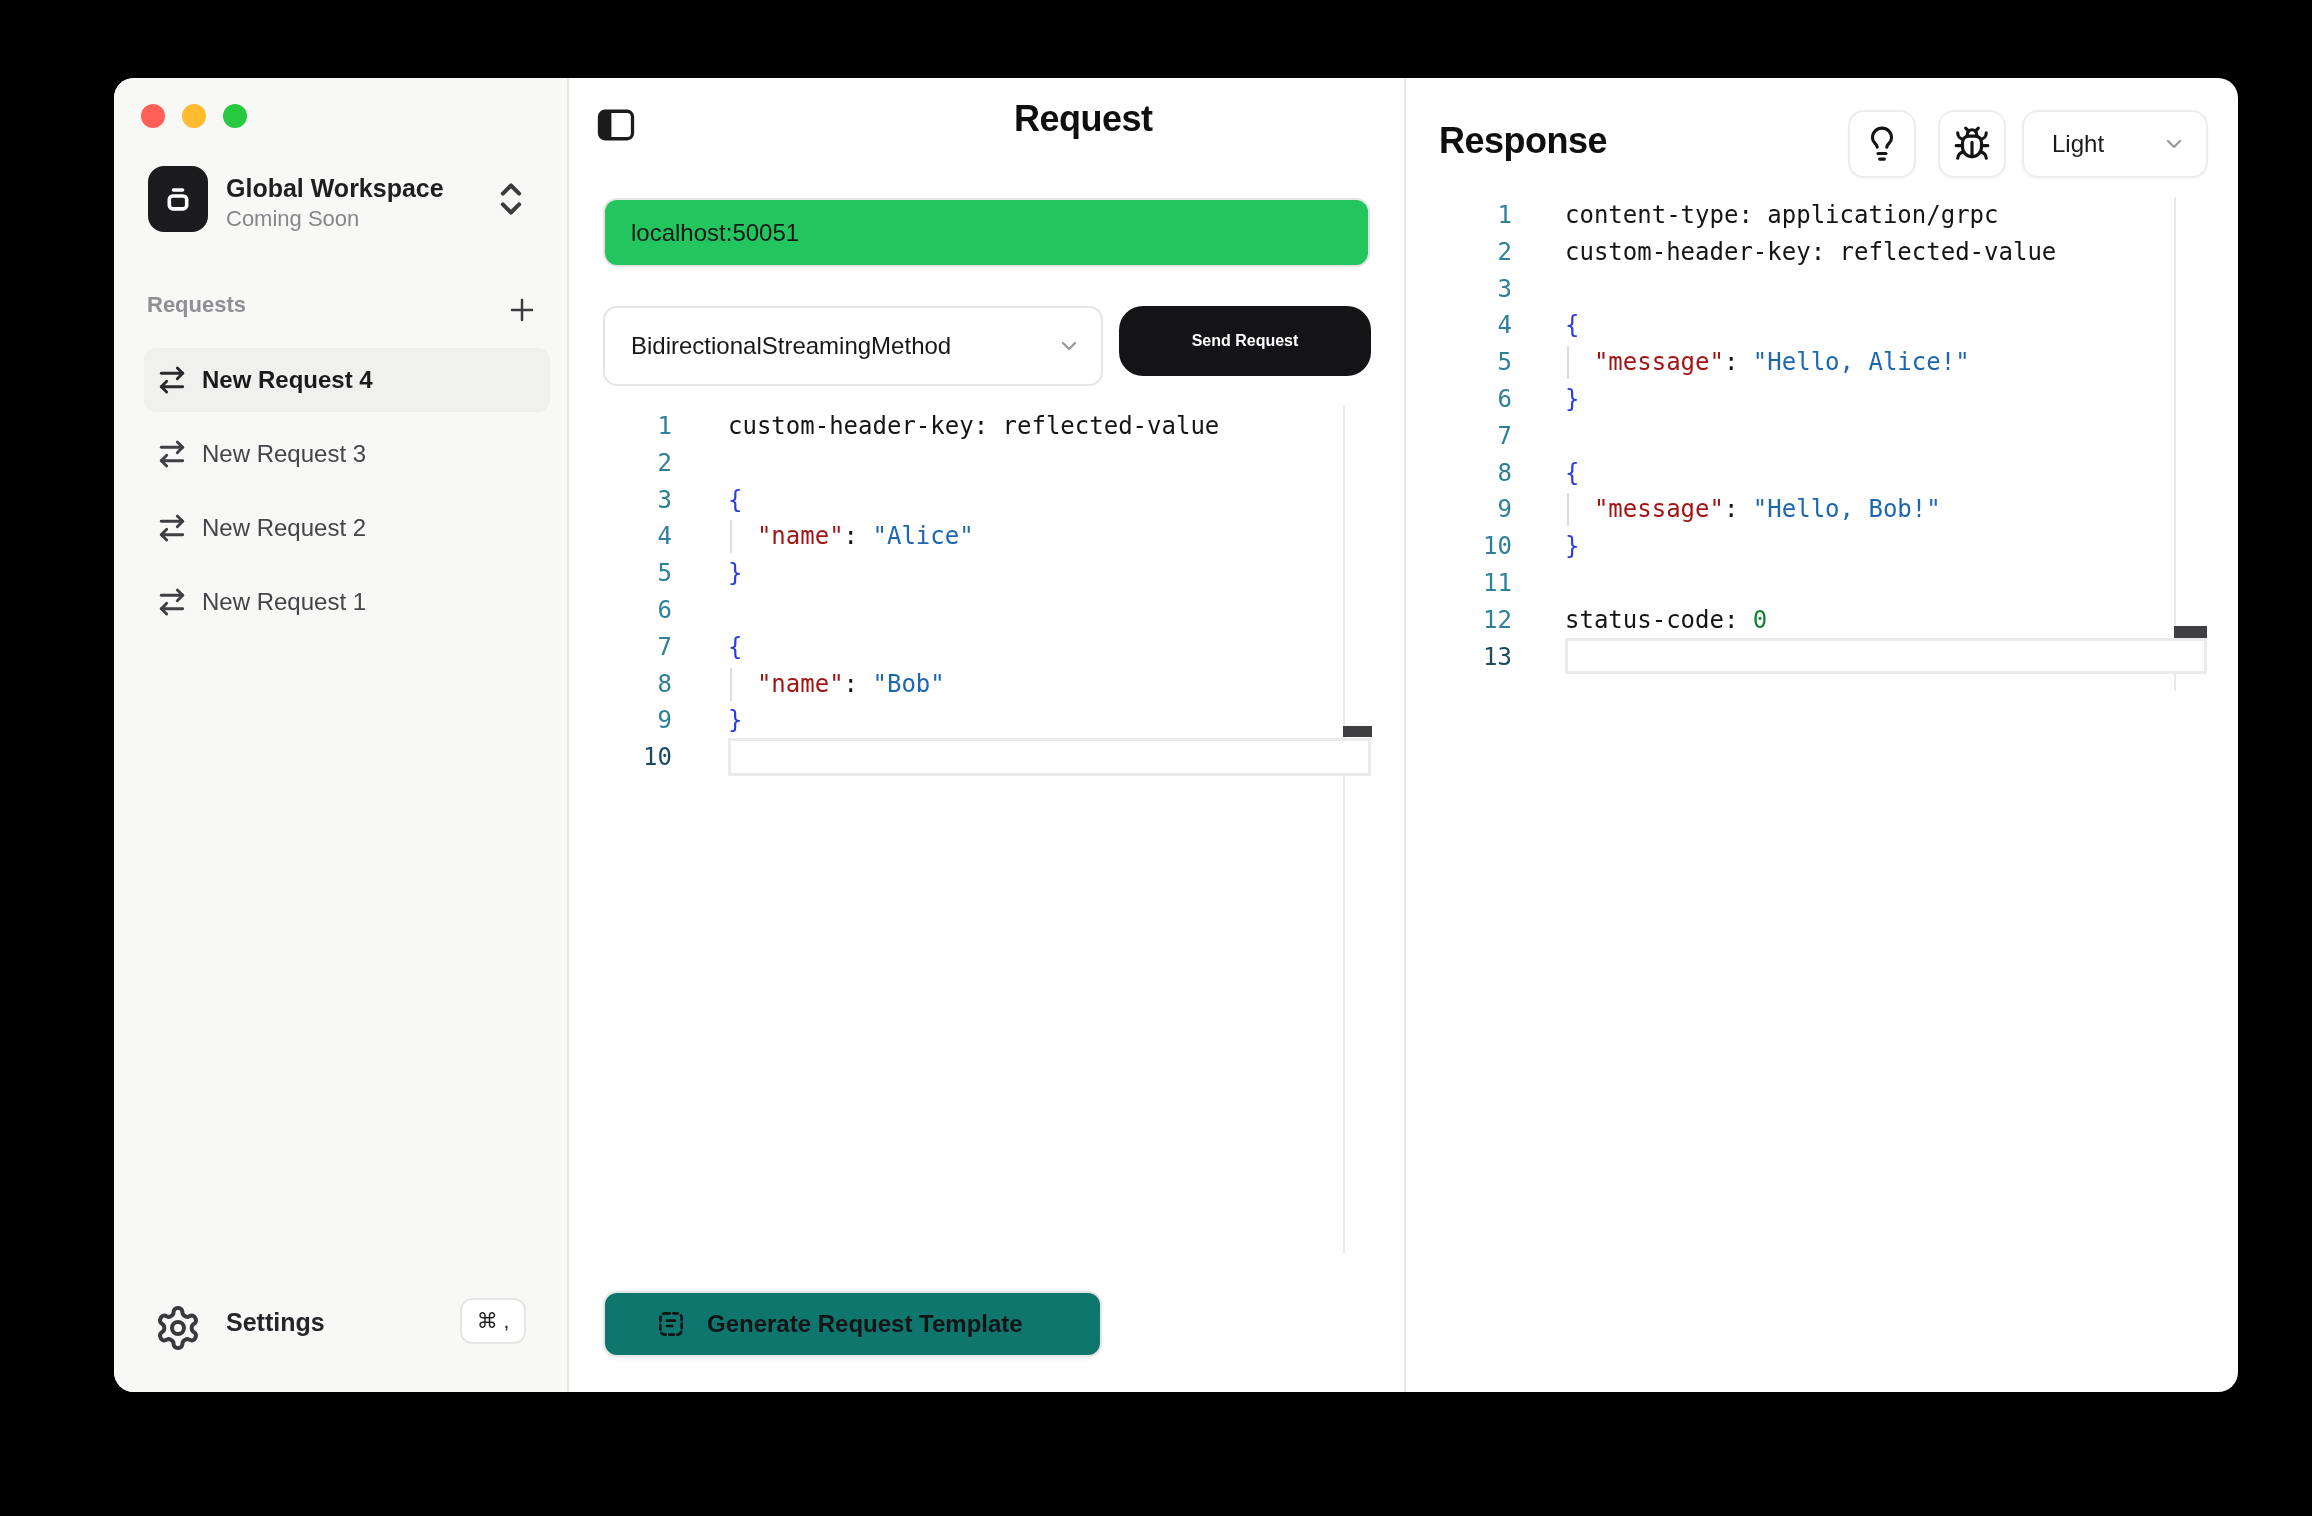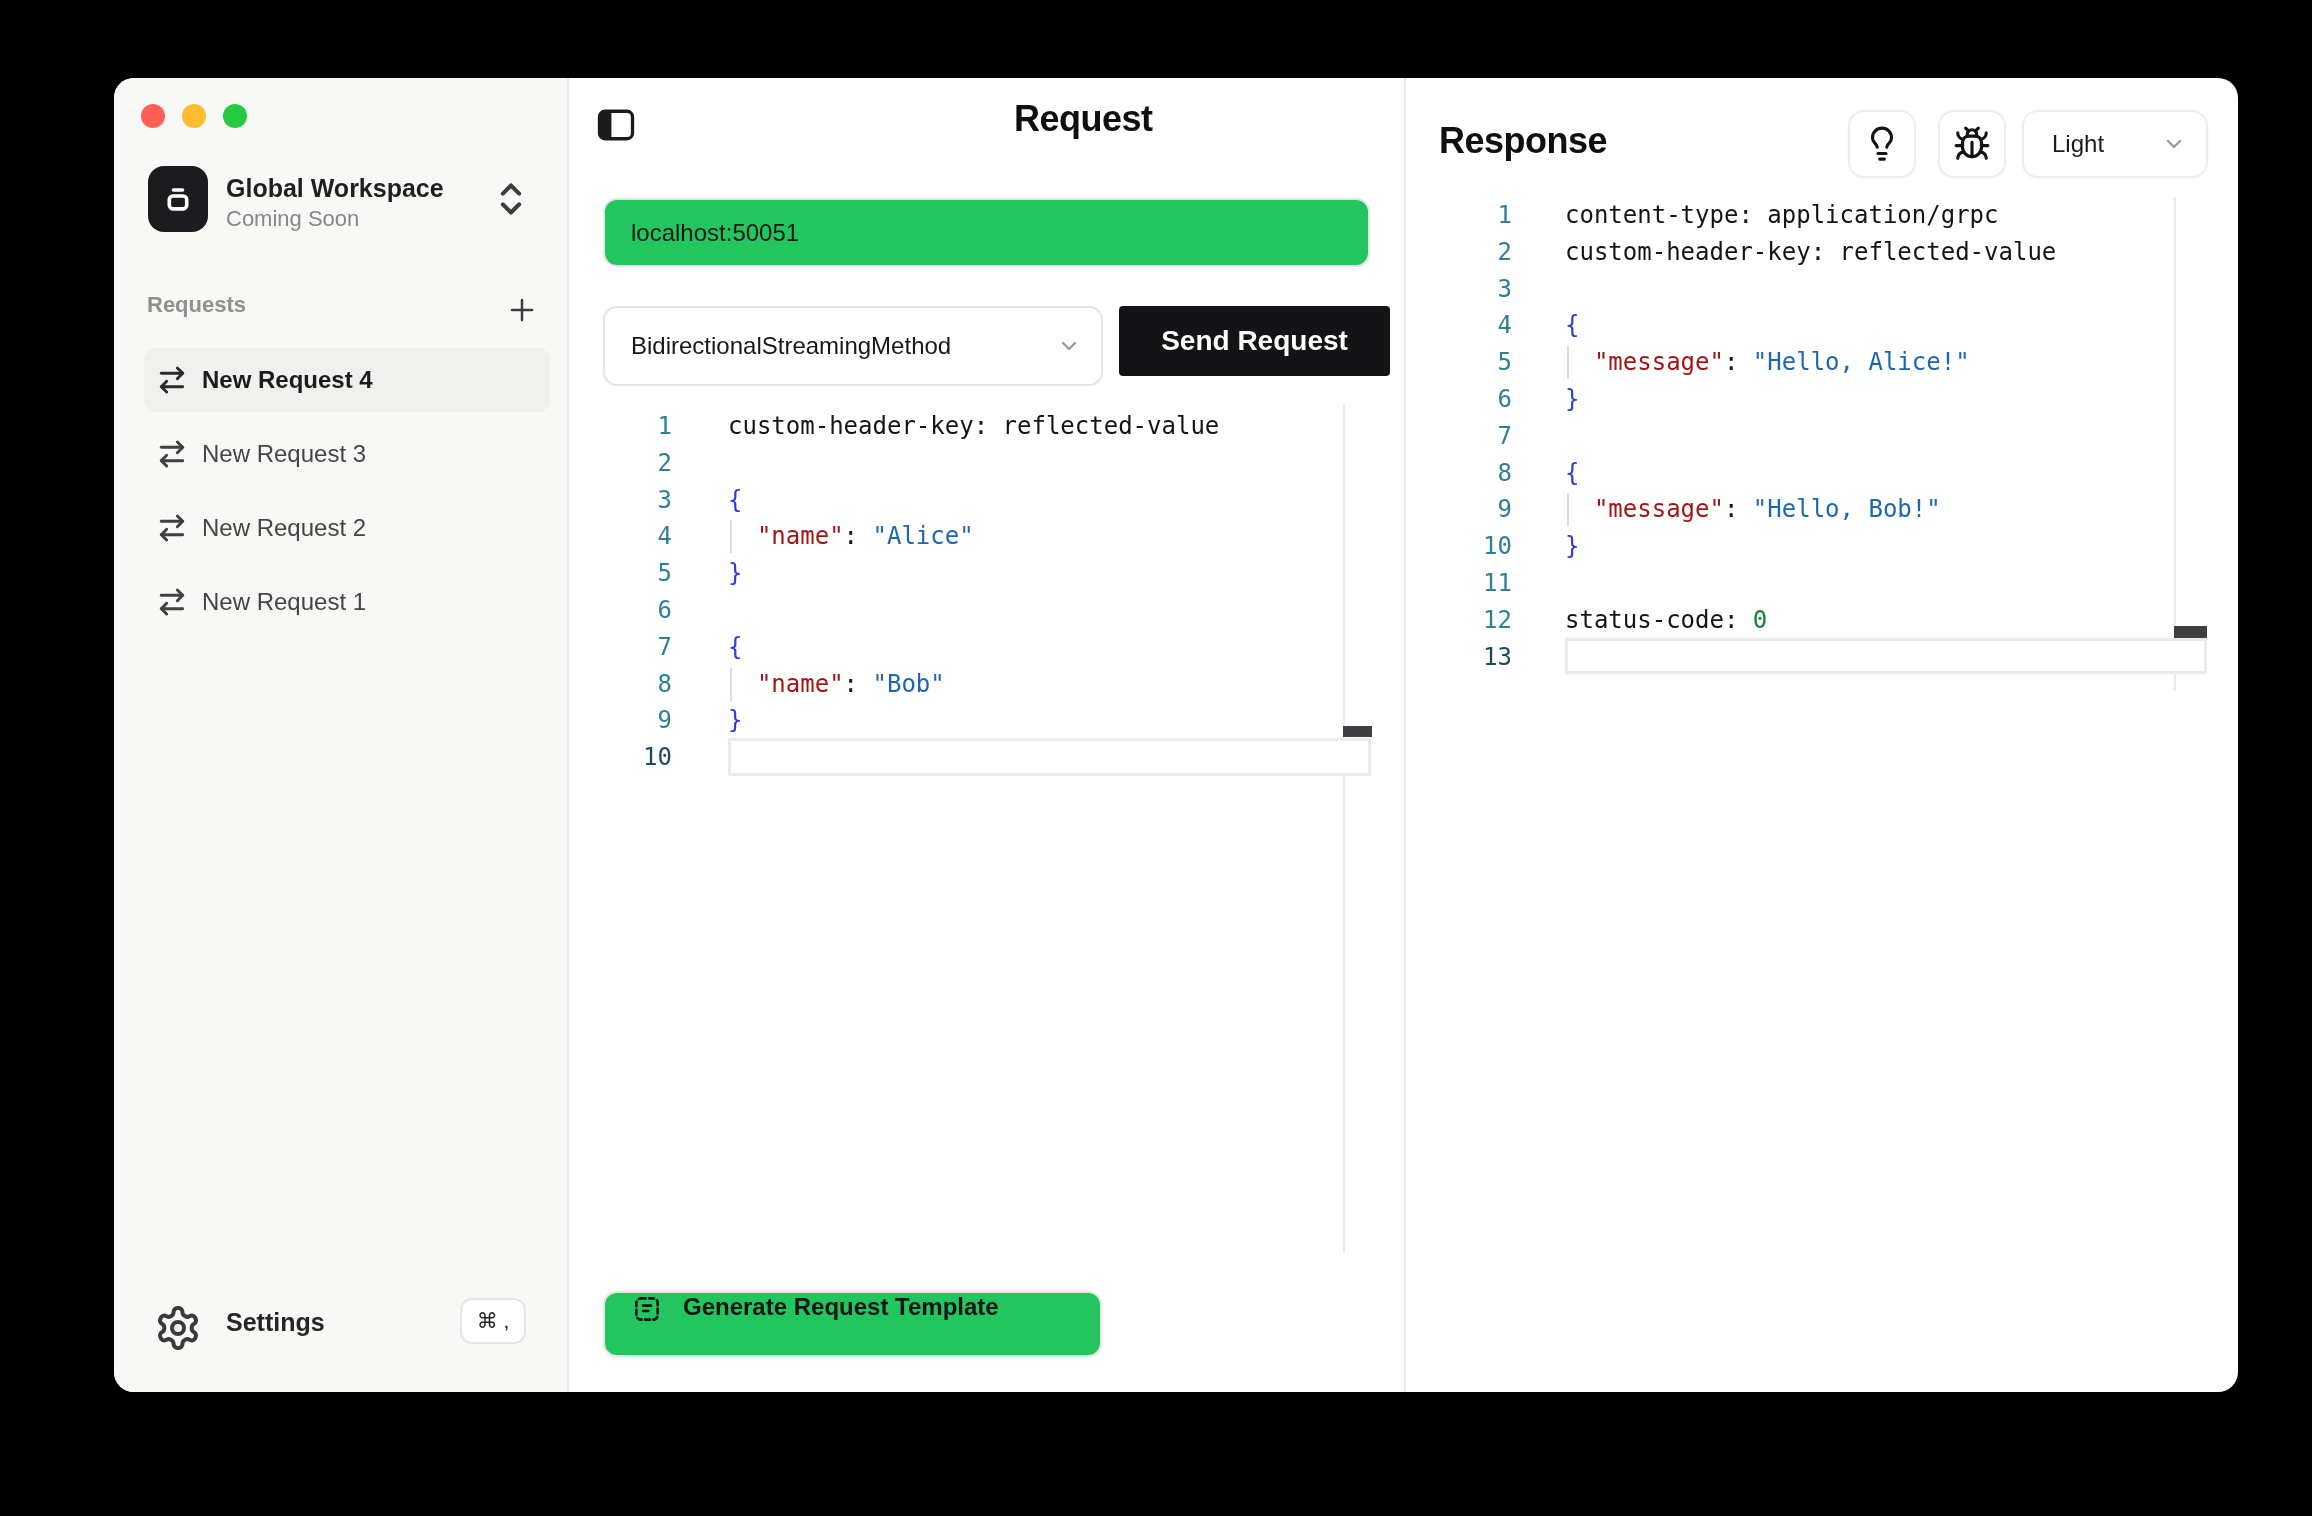--- a/index.html
+++ b/index.html
@@ -40,26 +40,26 @@
   .title-request { left:900px; top:20px; width:356px; text-align:left; }
   .title-response{ left:1325px; top:32px;margin-top:10px; }
   .url-input { position:absolute; left:489px; top:120px; width:767px; height:69px; background:#22c55e;
                border:2px solid #e5e5e7; border-radius:14px; font-size:24px; color:#18181b;
                padding-left:26px; font-family:"Liberation Sans",sans-serif; }
   .method-select { position:absolute; left:489px; top:228px; width:500px; height:80px; background:#fff;
                    border:2px solid #e5e5e7; border-radius:14px; display:flex; align-items:center;
                    cursor:pointer; }
   .method-select .val { margin-left:26px; font-size:24px; color:#18181b; }
   .method-select svg { position:absolute; right:20px; }
-  .send-btn { position:absolute; left:1005px; top:228px; width:271px; height:70px; background:#141417;
-              border:none; border-radius:4px; color:#fff; font-size:28px; font-weight:700;
+  .send-btn { position:absolute; left:1005px; top:228px; width:252px; height:70px; background:#141417;
+              border:none; border-radius:24px; color:#fff; font-size:16px; font-weight:700;
               cursor:pointer; font-family:"Liberation Sans",sans-serif; }
-  .gen-btn { position:absolute; left:489px; top:1213px; width:499px; height:66px; background:#22c55e;
-             border:2px solid #e6e6e4; border-radius:14px; display:flex; 
-             box-shadow:0 2px 4px rgba(0,0,0,0.05); cursor:pointer; }
+  .gen-btn { position:absolute; left:489px; top:1213px; width:499px; height:66px; background:#0f766e;
+             border:2px solid #e6e6e4; border-radius:14px; display:flex; align-items:center;
+             box-shadow:0 2px 4px rgba(0,0,0,0.05); cursor:pointer;padding-left:24px; }
   .gen-btn svg { margin-left:26px; }
   .gen-btn .lbl { margin-left:20px; font-size:24px; font-weight:700; color:#141417; }
 
   
   .editor { position:absolute; font-family:"DejaVu Sans Mono", monospace; font-size:24px; }
   .cl { display:flex; height:36.8px; line-height:36.8px; }
   .ln { text-align:right; color:#2e7f98; flex:0 0 auto; }
   .ln.act { color:#1c4a60; }
   .lc { white-space:pre; position:relative; }
   .ed-req { left:489px; top:330px; }

